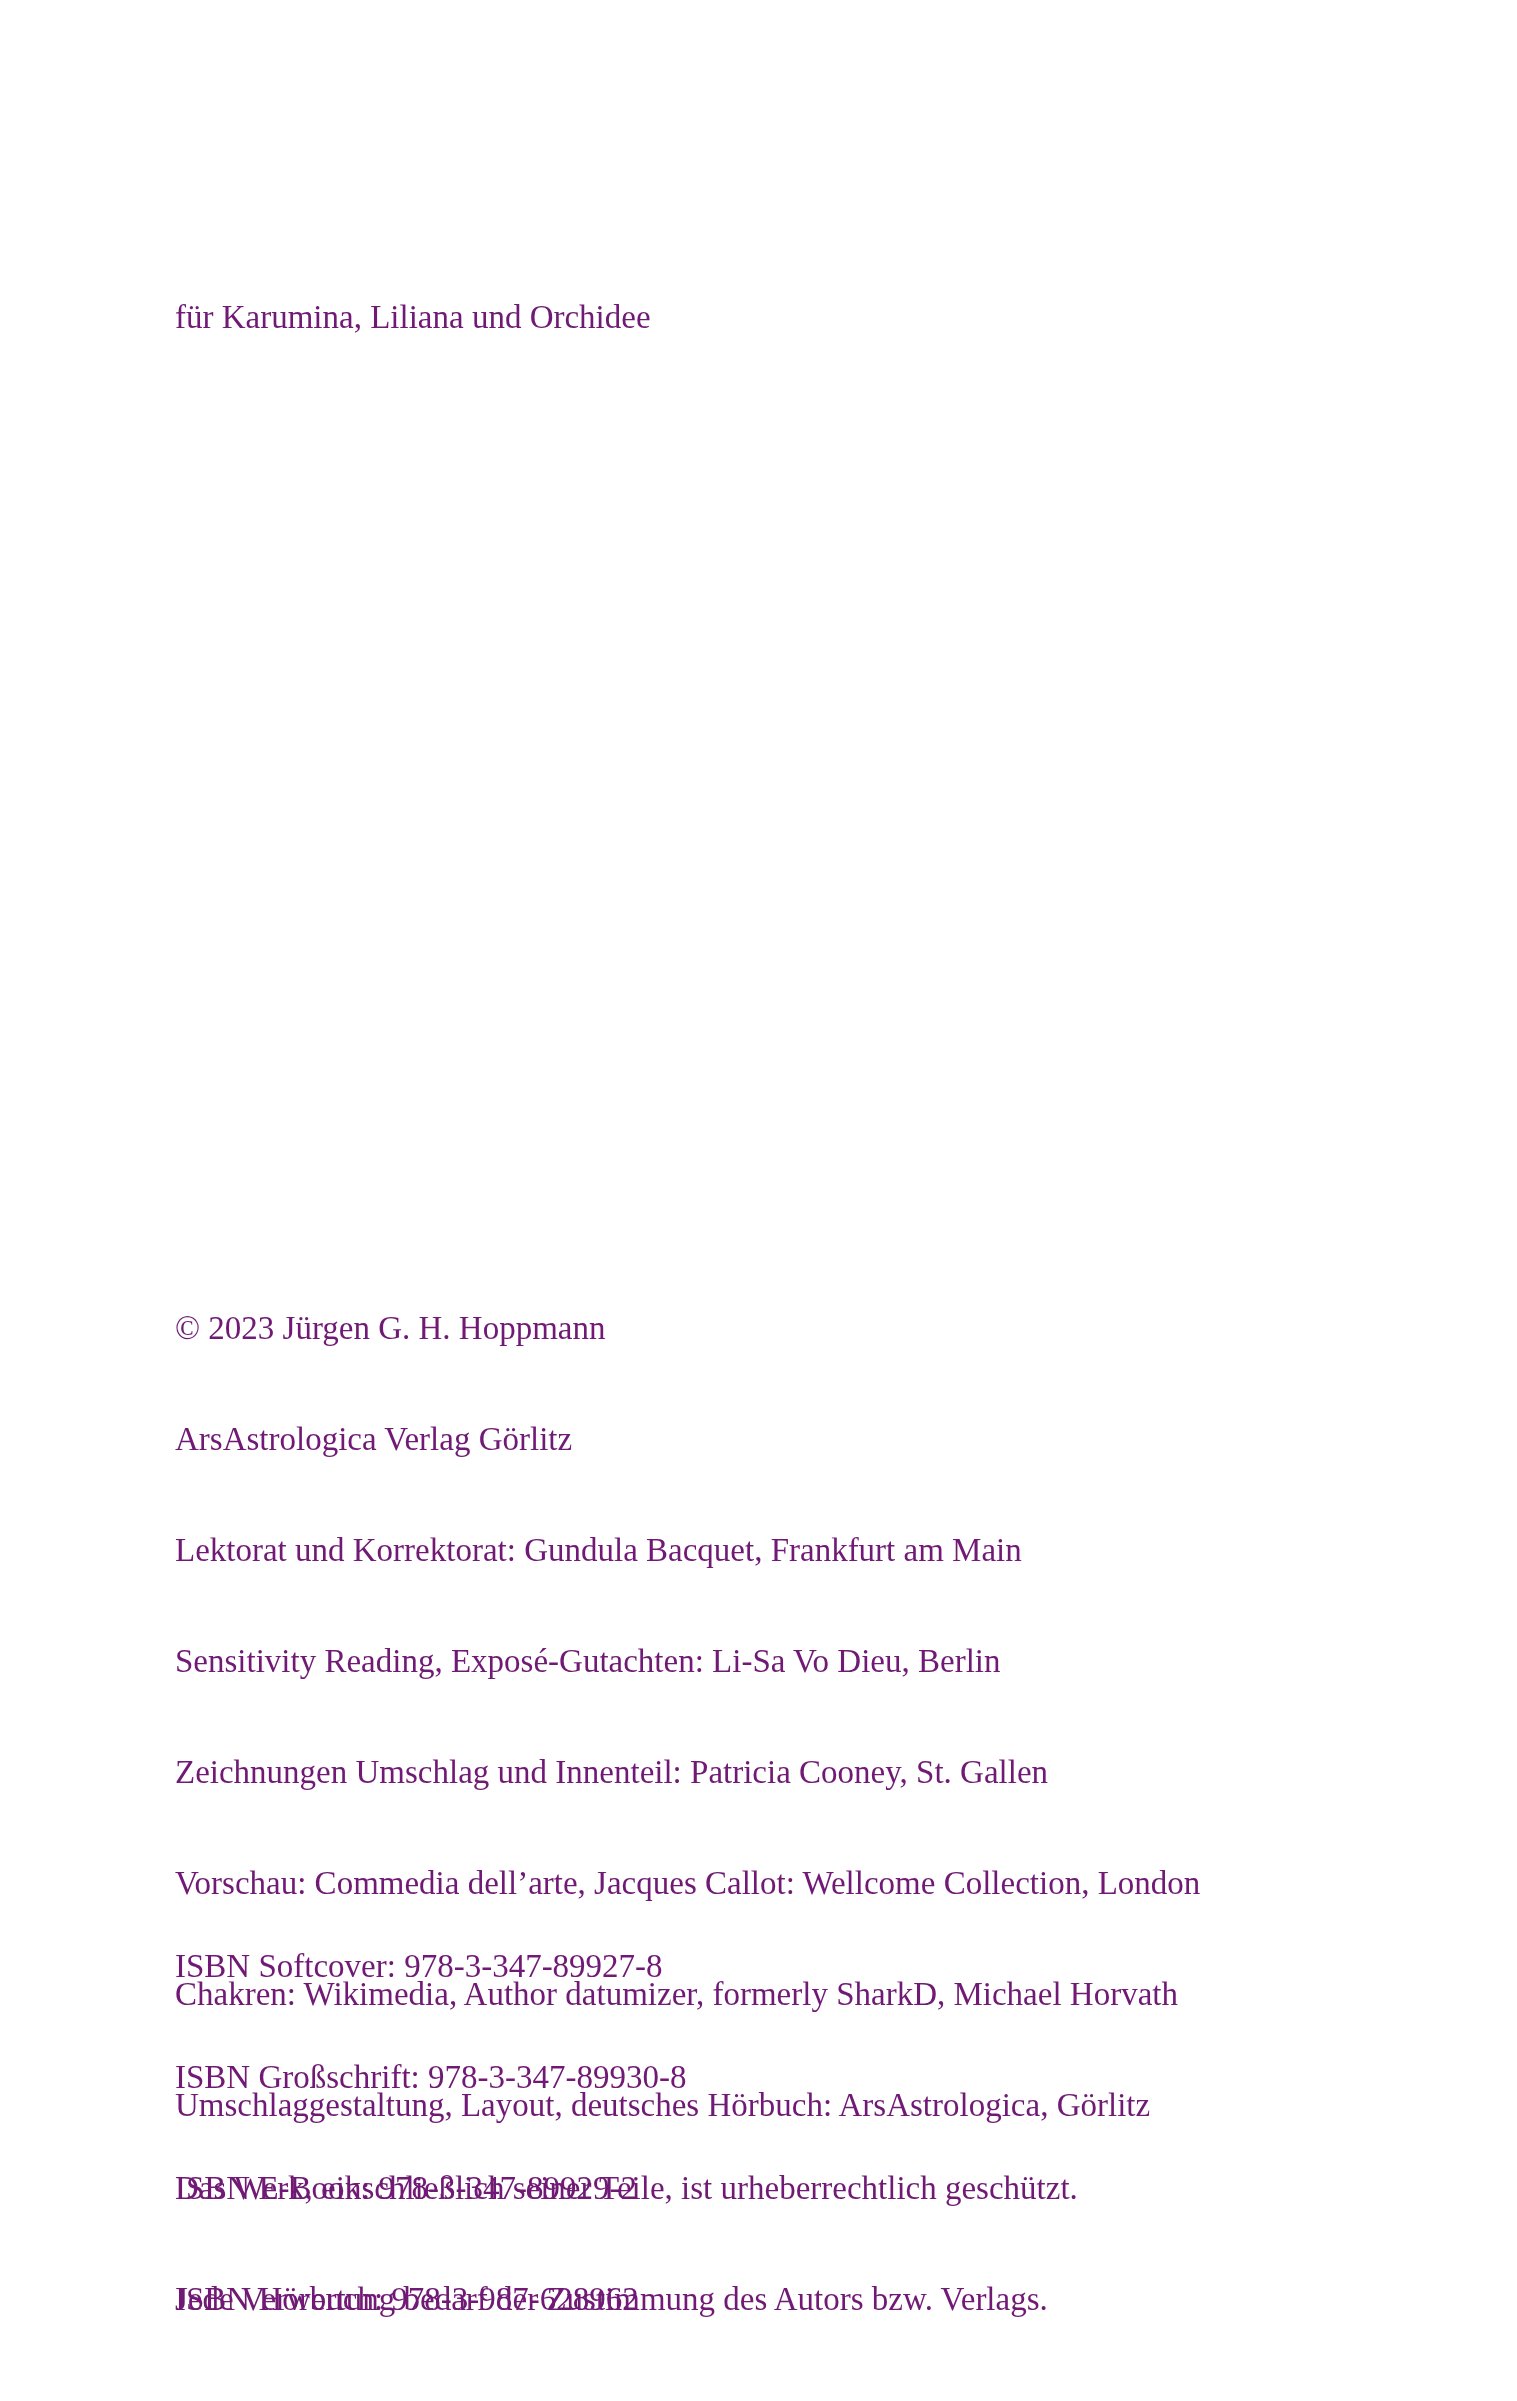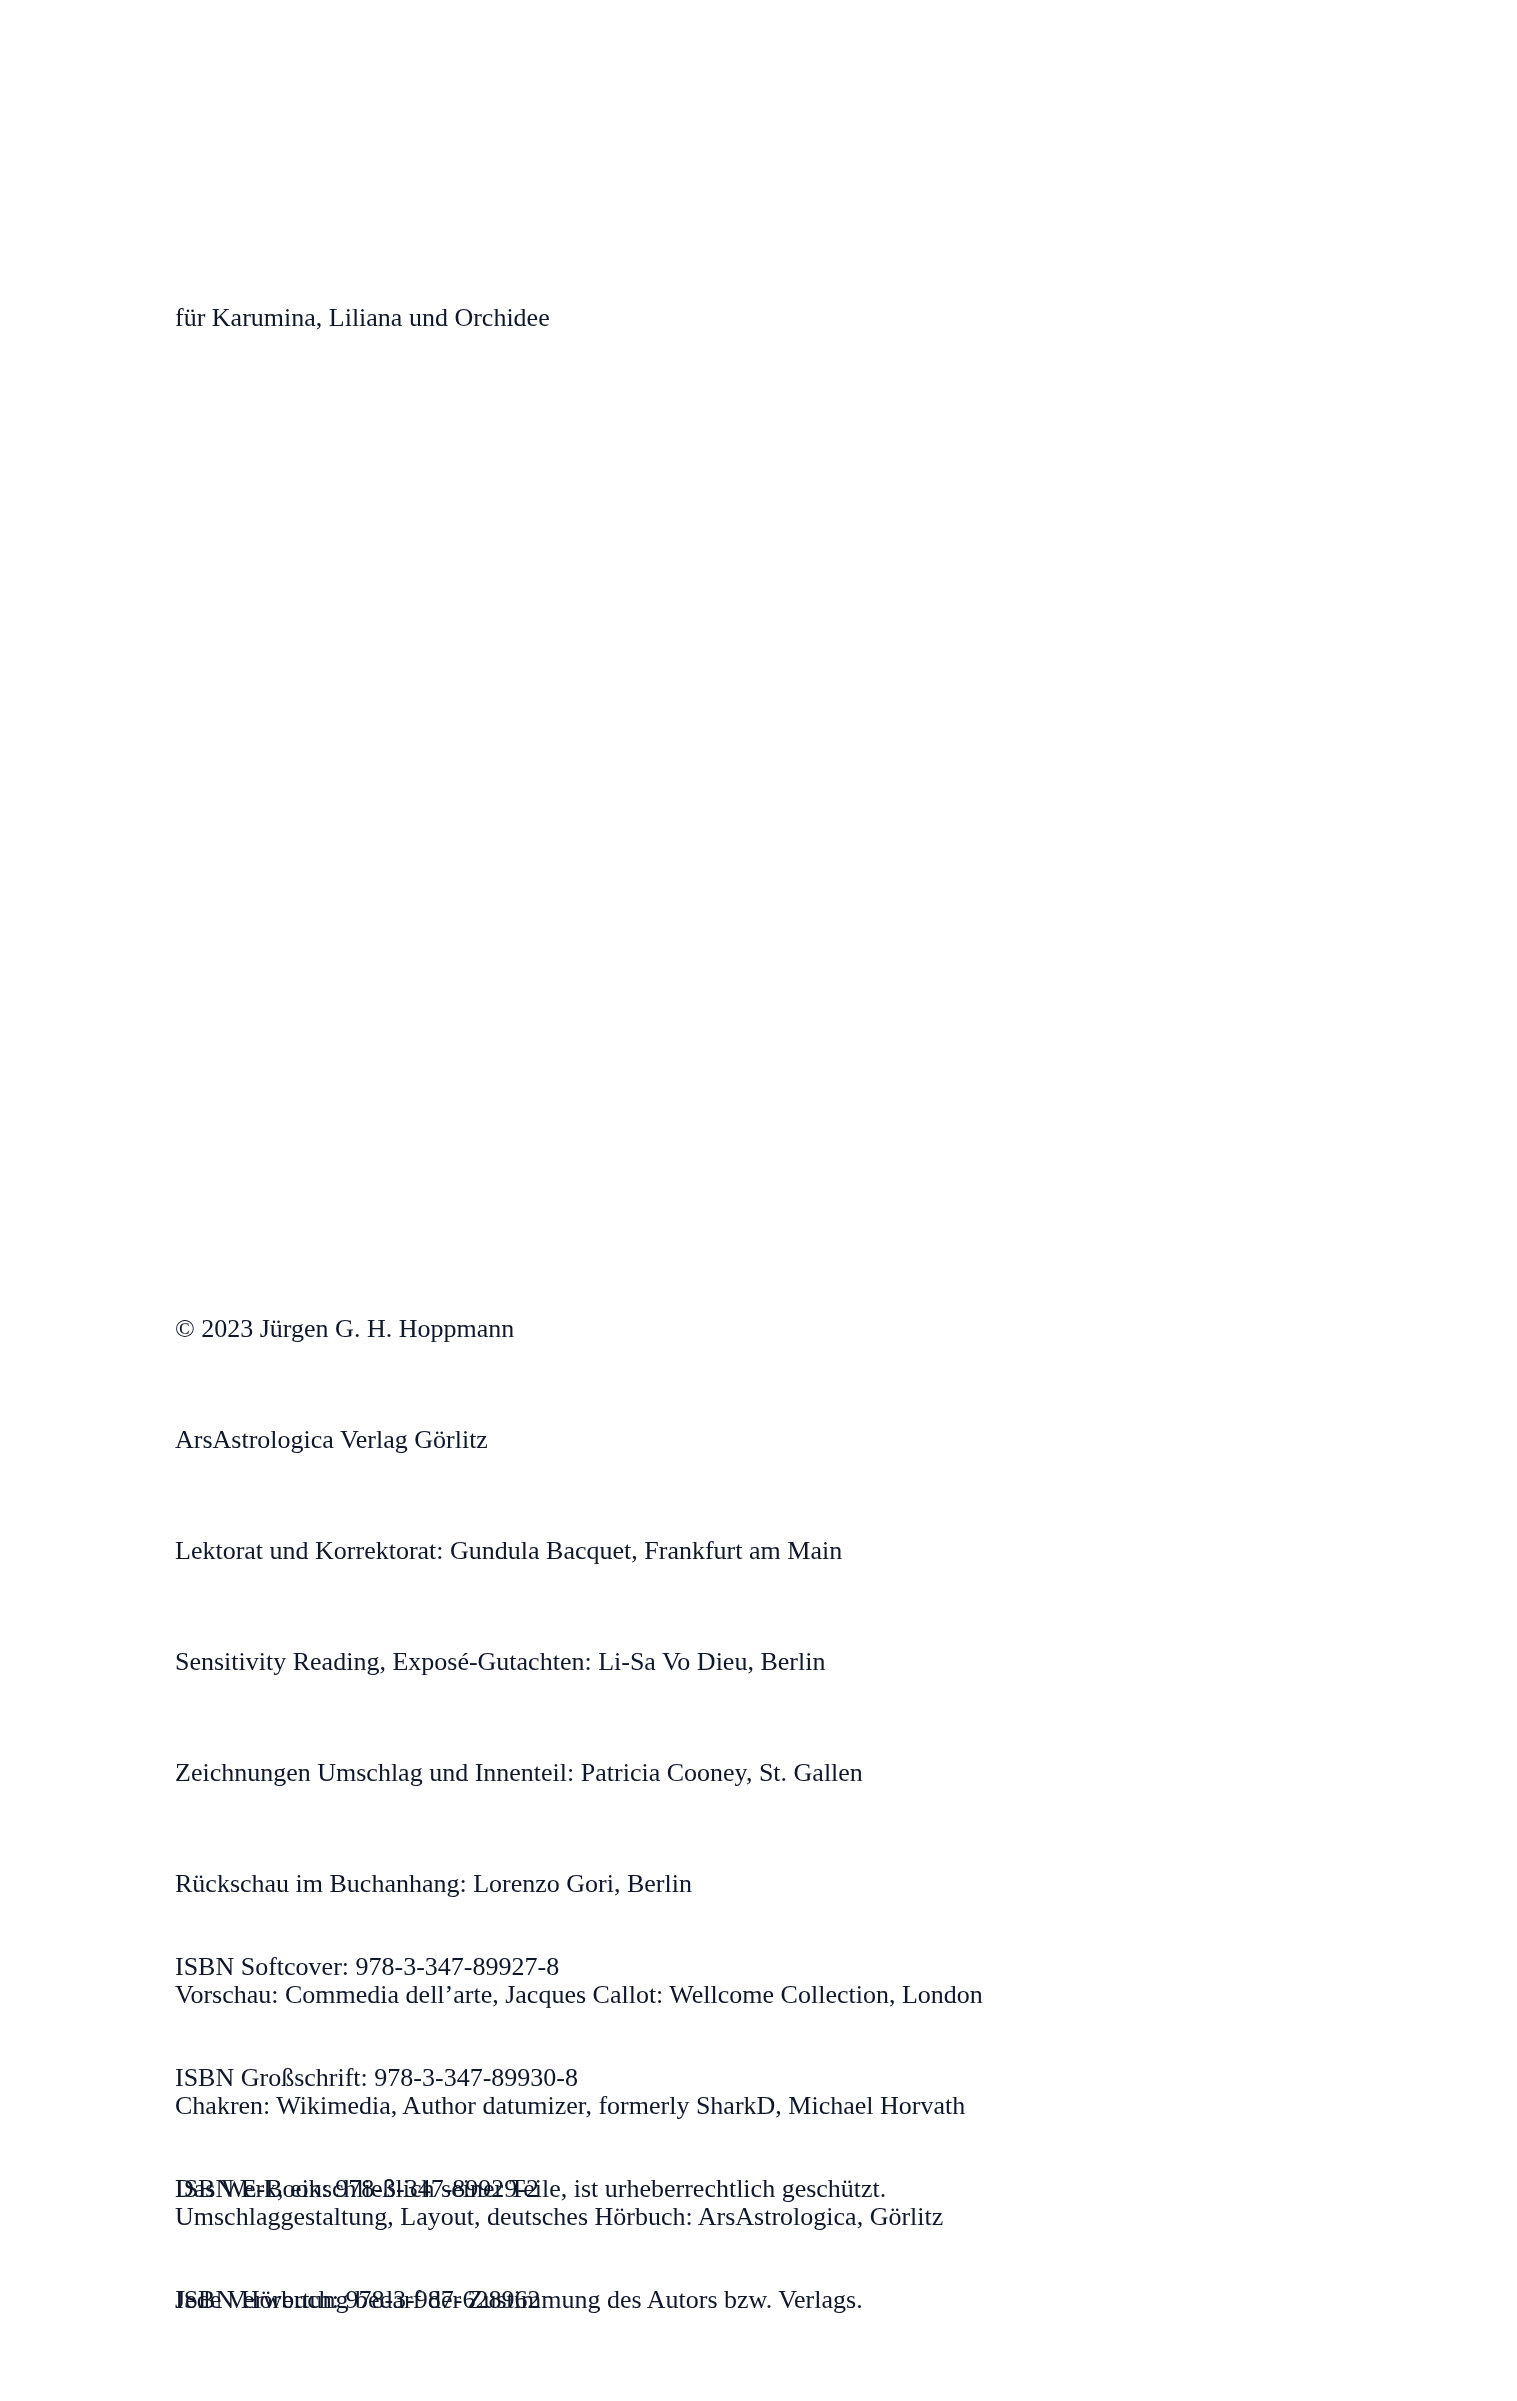--- a/index.html
+++ b/index.html
@@ -5,23 +5,23 @@
   html, body {
     margin: 0;
     padding: 0;
     background: #ffffff;
   }
   .page {
     position: relative;
     width: 1517px;
     height: 2401px;
     background: #ffffff;
-    color: #0f172a;
+    color: #701a75;
     font-family: "Liberation Serif", "DejaVu Serif", serif;
-    font-size: 26px;
+    font-size: 33px;
     line-height: 37px;
     overflow: hidden;
   }
   .text-block {
     position: absolute;
     left: 175px;
     right: 96px;
     white-space: pre-wrap;
   }
   .line {
@@ -41,21 +41,20 @@
   <div id="dedication" class="text-block">
     <span class="line">für Karumina, Liliana und Orchidee</span>
   </div>
 
   <div id="imprint" class="text-block">
     <span class="line">© 2023 Jürgen G. H. Hoppmann</span>
     <span class="line">ArsAstrologica Verlag Görlitz</span>
     <span class="line">Lektorat und Korrektorat: Gundula Bacquet, Frankfurt am Main</span>
     <span class="line">Sensitivity Reading, Exposé-Gutachten: Li-Sa Vo Dieu, Berlin</span>
     <span class="line">Zeichnungen Umschlag und Innenteil: Patricia Cooney, St. Gallen</span>
-    <span class="line">Rückschau im Buchanhang: Lorenzo Gori, Berlin</span>
     <span class="line">Vorschau: Commedia dell’arte, Jacques Callot: Wellcome Collection, London</span>
     <span class="line">Chakren: Wikimedia, Author datumizer, formerly SharkD, Michael Horvath</span>
     <span class="line">Umschlaggestaltung, Layout, deutsches Hörbuch: ArsAstrologica, Görlitz</span>
     
     
     
     
     
     
   </div>

